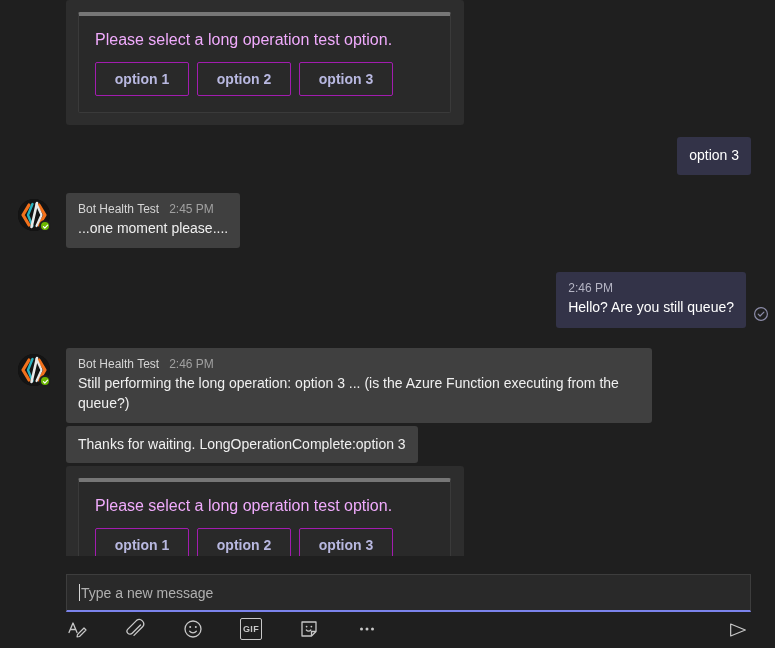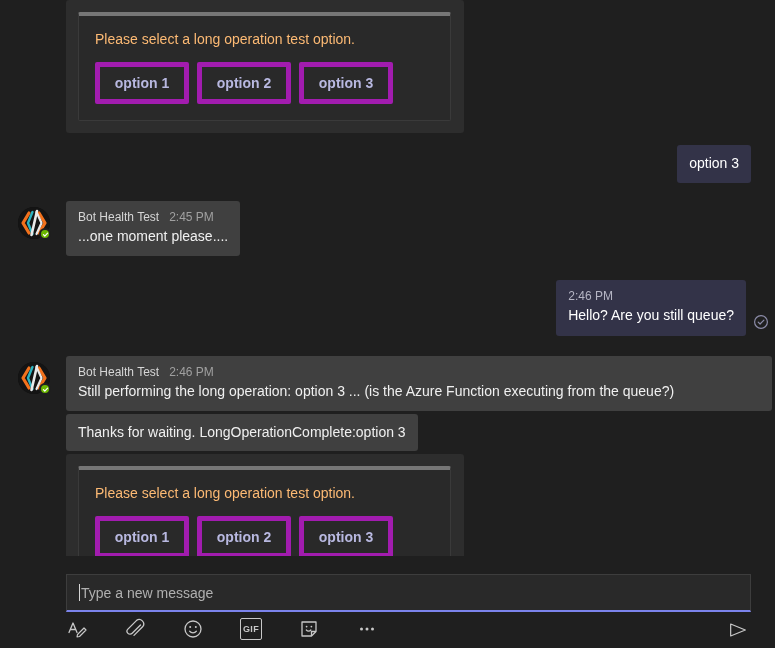--- a/index.html
+++ b/index.html
@@ -135,28 +135,28 @@
     width: 398px;
   }
   .adaptive-card {
     background: #292929;
     border: 1px solid #3a3a3a;
     border-top: 4px solid #767676;
     border-radius: 2px;
     padding: 14px 16px 16px 16px;
   }
   .card-text {
-    color: #fdba74;
-    font-size: 14px;
+    color: #f0abfc;
+    font-size: 16px;
     line-height: 19px;
     margin-bottom: 13px;
   }
   .card-actions { display: flex; gap: 8px; }
   .card-btn {
-    border: 5px solid #a21caf;
+    border: 1px solid #a21caf;
     background: transparent;
     color: #b8b8e0;
     font-family: "Liberation Sans", sans-serif;
     font-size: 14px;
     font-weight: 700;
     line-height: 18px;
     padding: 7px 14px;
     border-radius: 2px;
     cursor: pointer;
     min-width: 94px;
@@ -324,21 +324,21 @@
           </svg>
         </span>
         <span class="presence">
           <svg viewBox="0 0 10 10" aria-hidden="true">
             <path d="M2 5.2 L4 7.2 L8 3" stroke="#ffffff" stroke-width="1.7" fill="none" stroke-linecap="round" stroke-linejoin="round"></path>
           </svg>
         </span>
       </div>
       <div class="bubble-col">
 
-        <div class="bubble" style="width:706px;">
+        <div class="bubble" style="width:586px;">
           <div class="meta">
             <span class="sender">Bot Health Test</span><span class="time">2:46 PM</span>
           </div>
           <div class="body">Still performing the long operation: option 3 ... (is the Azure Function executing from the queue?)</div>
         </div>
 
         <div class="bubble compact">
           <div class="body">Thanks for waiting. LongOperationComplete:option 3</div>
         </div>
 

